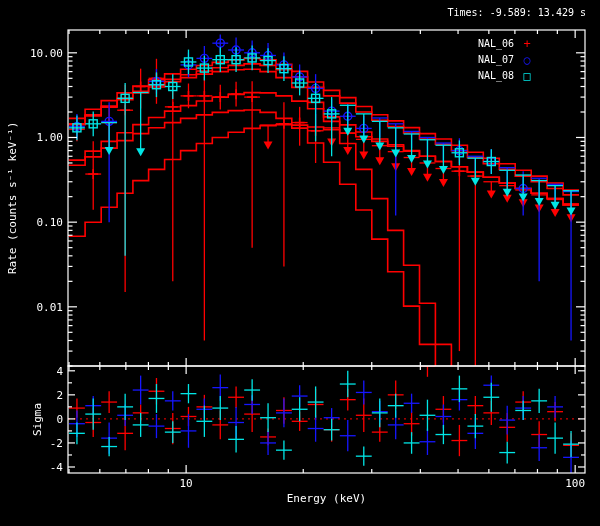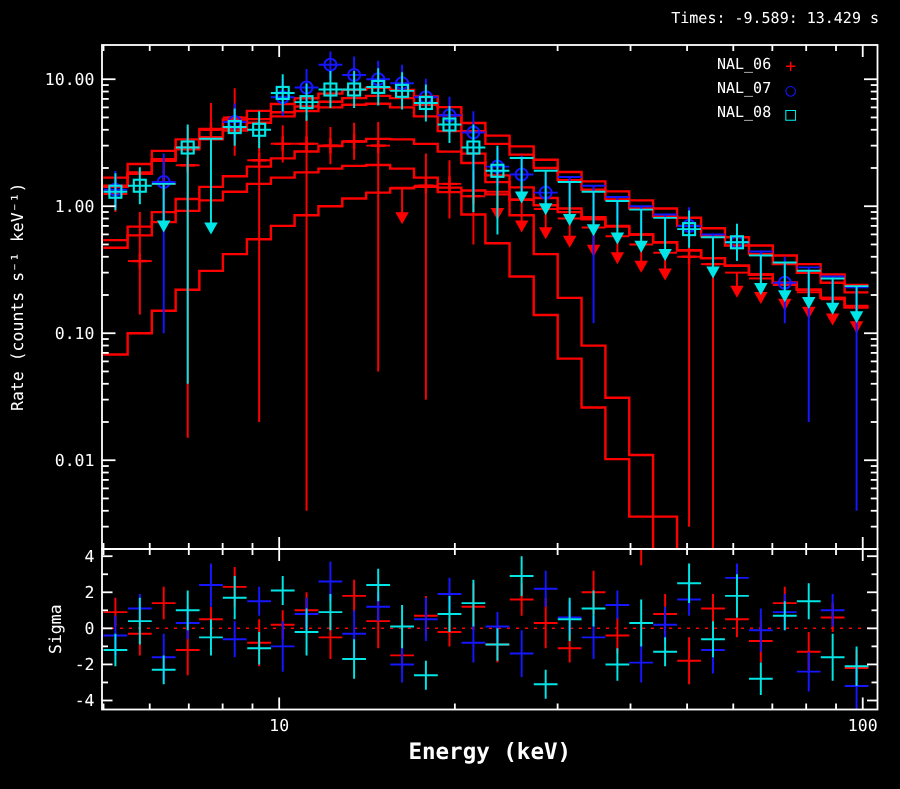--- a/index.html
+++ b/index.html
@@ -7,21 +7,21 @@
           font-family:"DejaVu Sans Mono",monospace;color:#fff;}
   #chart{position:absolute;left:0;top:0;}
   .plot-title{position:absolute;left:300px;top:7px;width:286px;text-align:right;
               font-size:10px;letter-spacing:0px;white-space:pre;}
   .ylabel-main{position:absolute;left:4px;top:30px;width:16px;height:336px;
                display:flex;align-items:center;justify-content:center;
                writing-mode:vertical-rl;transform:rotate(180deg);font-size:11px;}
   .ylabel-sigma{position:absolute;left:30px;top:366px;width:14px;height:107px;
                display:flex;align-items:center;justify-content:center;
                writing-mode:vertical-rl;transform:rotate(180deg);font-size:11px;}
-  .xlabel{position:absolute;left:68px;top:492px;width:517px;text-align:center;font-size:15px;font-weight:bold;}
+  .xlabel{position:absolute;left:68px;top:492px;width:517px;text-align:center;font-size:11px;}
   .legend{position:absolute;left:478px;top:38px;}
   .legend-row{display:flex;align-items:flex-start;justify-content:flex-end;height:16px;}
   .legend-label{font-size:10px;color:#fff;}
   .legend-sym{display:inline-block;width:18px;text-align:center;font-size:12px;line-height:12px;margin-left:4px;}
 </style>
 </head>
 <body>
 
 <div class="screen">
   <svg id="chart" width="600" height="526">

